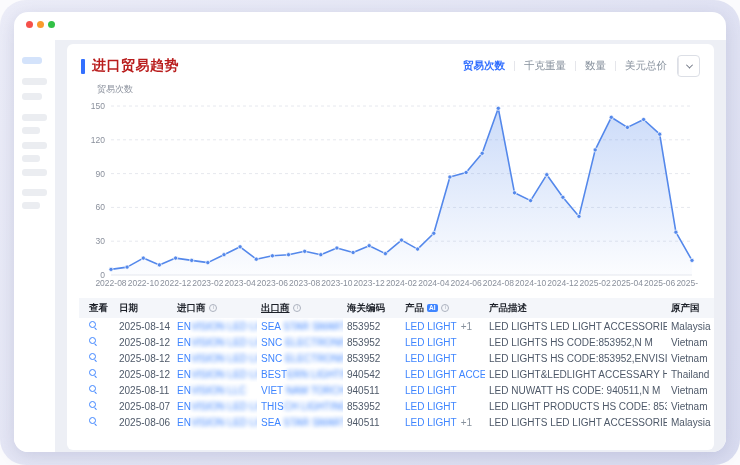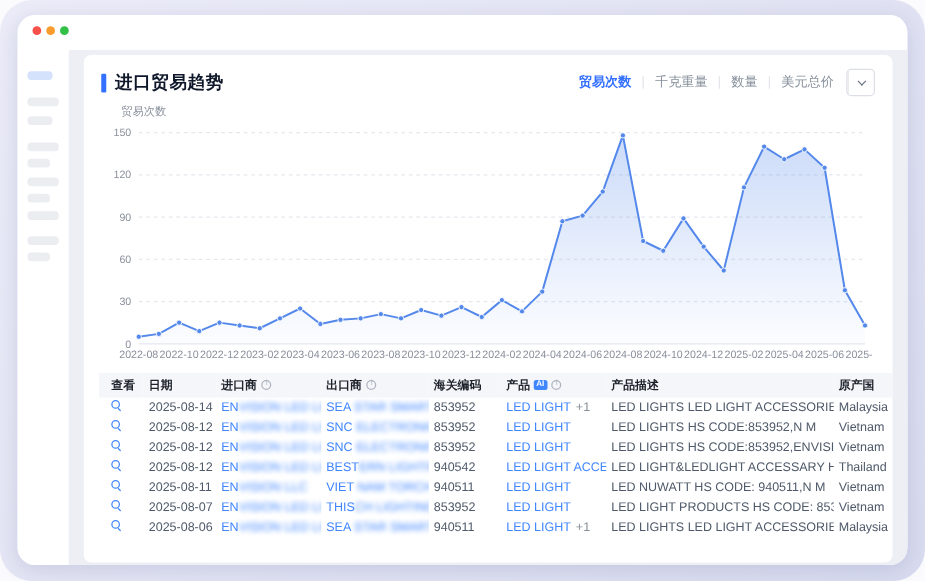--- a/index.html
+++ b/index.html
@@ -18,21 +18,21 @@
   .sbar { position:absolute; left:8px; height:7px; border-radius:3px; background:#ebedf1; }
   .sbar.active { background:#d4e3fb; }
   
   .content { position:absolute; left:41px; top:28px; right:0; bottom:0; background:#edeff5; }
   .card { position:absolute; left:12px; right:12px; top:4px; height:406px; background:#ffffff;
           border-radius:6px; overflow:hidden; }
   
   .card-header { display:flex; justify-content:space-between; align-items:center; padding:11px 14px 0 14px; }
   .title-wrap { display:flex; align-items:center; gap:7px; }
   .accent { width:4px; height:15px; border-radius:1px; }
-  .card-title { font-size:14px; font-weight:bold; color:#0f172a; letter-spacing:0.5px; }
+  .card-title { font-size:14px; font-weight:bold; color:#b91c1c; letter-spacing:0.5px; }
   .header-right { display:flex; align-items:center; gap:10px; }
   .tabs { display:flex; align-items:center; gap:9px; }
   .tab { font-size:10.5px; color:#86909c; cursor:pointer; white-space:nowrap; }
   .tab.active { color:#3370ff; font-weight:bold; }
   .tab-div { width:1px; height:10px; background:#e5e6eb; }
   .export-btn { display:flex; align-items:stretch; border:1px solid #dcdfe6; border-radius:4px;
                 background:#fff; height:22px; overflow:hidden; }
   .export-main { display:flex; align-items:center; gap:4px; padding:0 8px; cursor:pointer; }
   .excel-ic { width:10px; height:10px; border-radius:2px; background:#21a366; position:relative; }
   .excel-ic::after { content:"x"; position:absolute; left:0; top:-1px; width:10px; height:10px;
@@ -219,21 +219,21 @@
                     <span class="th-flex">
                       <span>日期</span>
                     </span>
                   </th>
                   <th style="width: 84px;">
                     <span class="th-flex">
                       <span>进口商</span>
                       <span class="info-ic"></span>
                     </span>
                   </th>
-                  <th style="width: 86px;">
+                  <th style="width: 86px; text-decoration: underline;">
                     <span class="th-flex">
                       <span>出口商</span>
                       <span class="info-ic"></span>
                     </span>
                   </th>
                   <th style="width: 58px;">
                     <span class="th-flex">
                       <span>海关编码</span>
                     </span>
                   </th>

